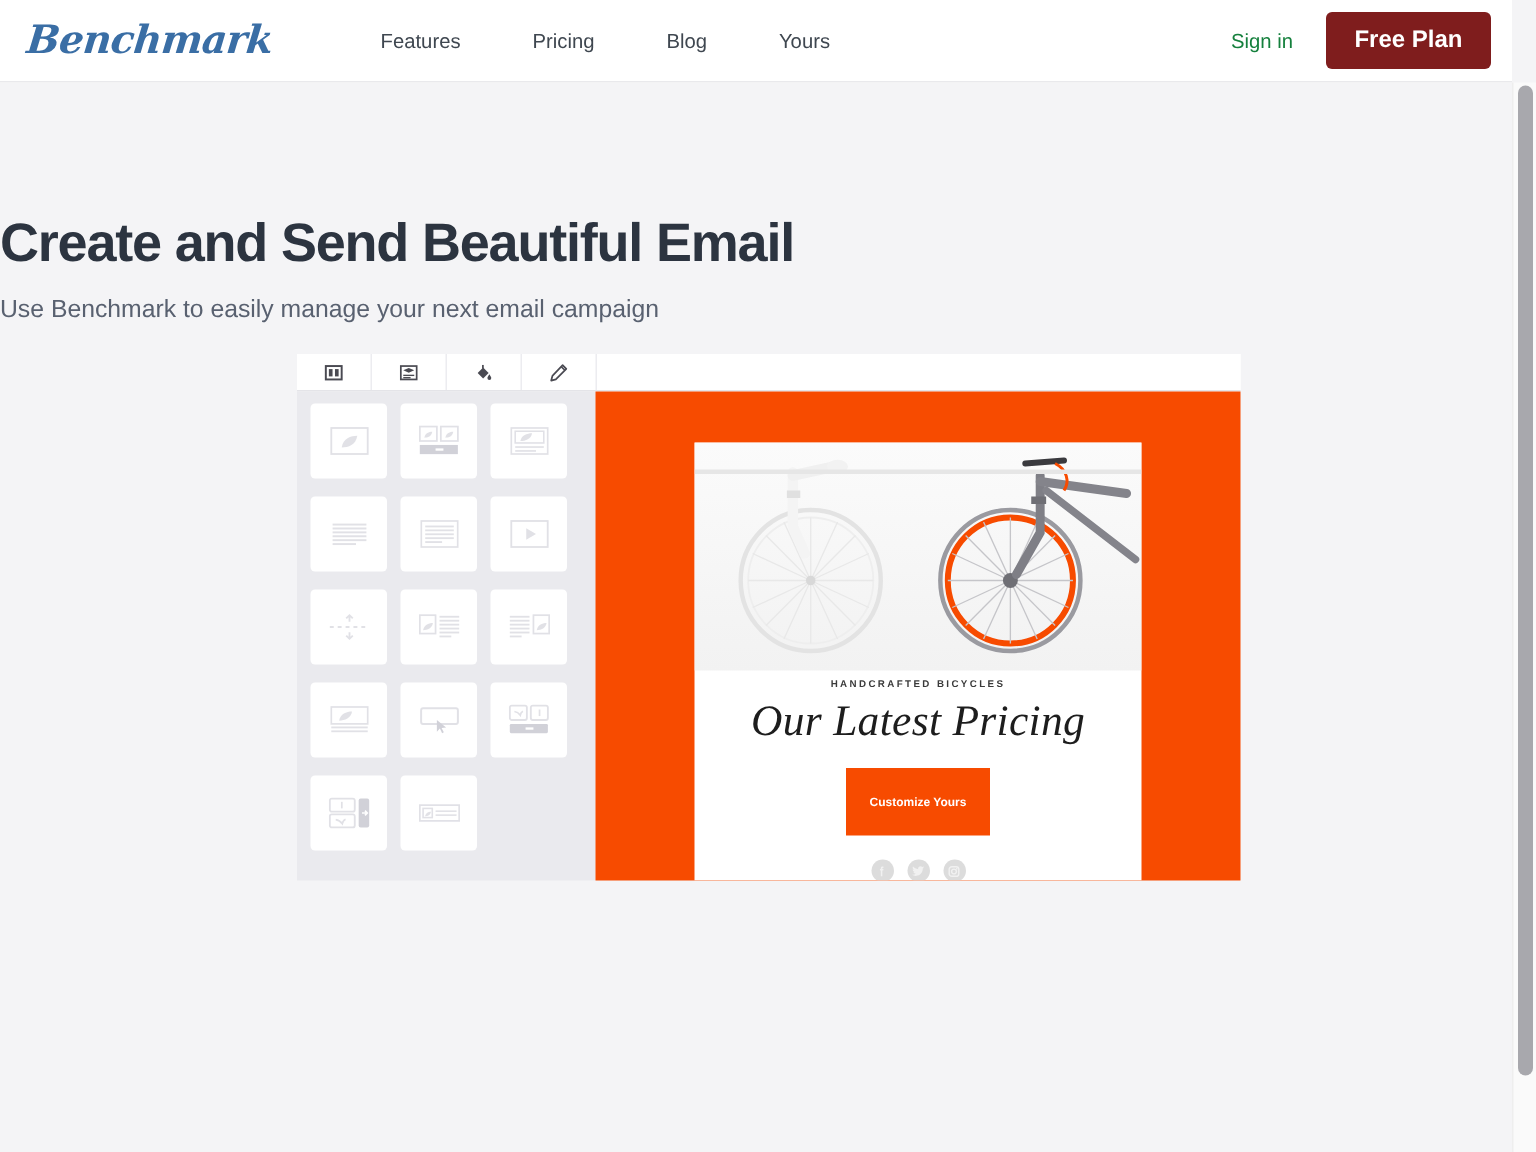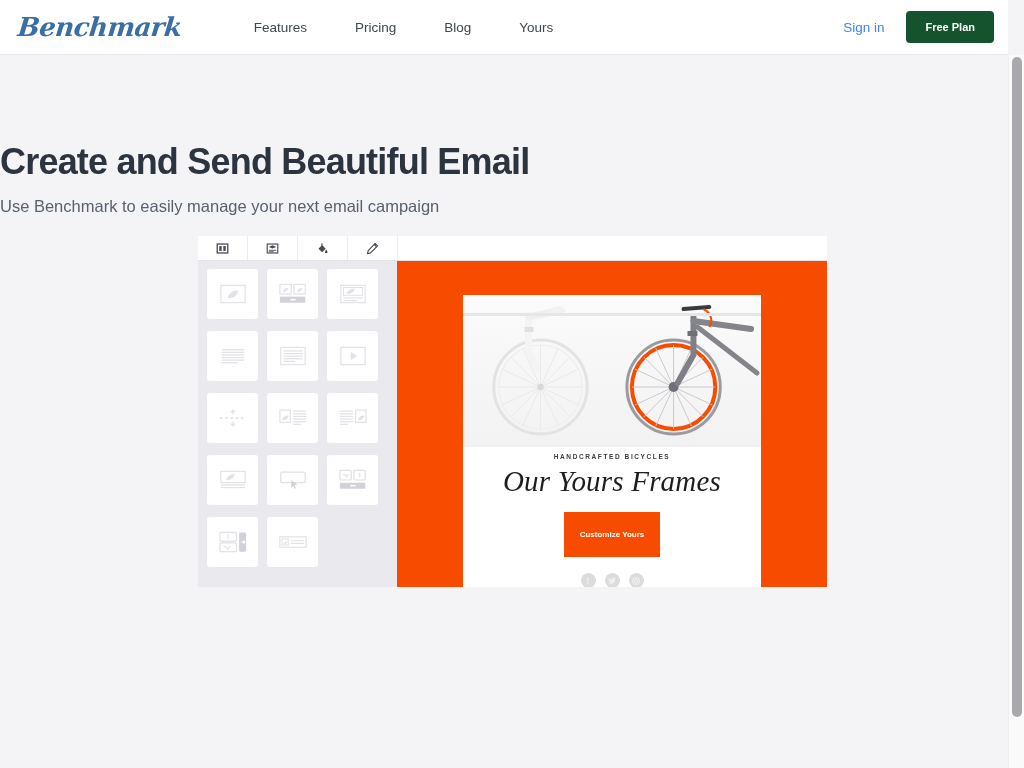--- a/index.html
+++ b/index.html
@@ -27,23 +27,23 @@
     letter-spacing:-0.5px;
     transform:skewX(-6deg);
     user-select:none;
   }
   .nav-links{ display:flex; align-items:flex-start; margin-left:48px; }
   .nav-link{
     font-size:13.5px; color:#3f4750; font-weight:500;
     padding:0 24px; cursor:pointer; white-space:nowrap;
   }
   .nav-right{ margin-left:auto; display:flex; align-items:center; margin-right:14px; }
-  .signin{ font-size:13.5px; color:#3b82f6; font-weight:500; cursor:pointer; margin-right:22px; }
+  .signin{ font-size:13.5px; color:#15803d; font-weight:500; cursor:pointer; margin-right:22px; }
   .free-plan{
-    background:#14532d; color:#fff; font-size:11px; font-weight:bold;
+    background:#7f1d1d; color:#fff; font-size:16px; font-weight:bold;
     padding:10px 19px; border-radius:4px; border:none; cursor:pointer;
     font-family:"Liberation Sans", sans-serif; white-space:nowrap;
   }
 
   
   .page{
     position:absolute; top:55px; left:0; width:1008px; height:713px;
     background:#f4f4f6;
   }
   .headline{
@@ -409,21 +409,21 @@
               <path d="M232 26 L290 34" stroke="#84848b" stroke-width="6" fill="none" stroke-linecap="round"></path>
               <path d="M236 32 L296 78" stroke="#84848b" stroke-width="5" fill="none" stroke-linecap="round"></path>
               <path d="M222 14 L248 12" stroke="#3a3a3e" stroke-width="4" fill="none" stroke-linecap="round"></path>
               <path d="M242 14 c8 4 10 12 6 18" stroke="#f74b00" stroke-width="2" fill="none"></path>
               <rect x="226" y="36" width="10" height="5" fill="#6f6f75"></rect>
             </svg>
           </div>
 
           <div class="email-text">
             <div class="eyebrow">HANDCRAFTED BICYCLES</div>
-            <div class="frames-title">Our Yours Frames</div>
+            <div class="frames-title">Our Latest Pricing</div>
             <button class="cta">Customize Yours</button>
             <div class="socials">
               <div class="social">
                 <svg width="8" height="8" viewBox="0 0 10 10">
                     <path d="M6.2 3H5.3V2.4c0-.3.1-.4.4-.4h.5V.9H5.4c-1 0-1.4.5-1.4 1.4V3H3.3v1.1H4V9h1.3V4.1h.8z" fill="#f1f1f1"></path>
                   </svg>
               </div>
               <div class="social">
                 <svg width="9" height="9" viewBox="0 0 10 10">
                     <path d="M9 2.4c-.3.2-.7.3-1 .3.4-.2.6-.6.8-1-.4.2-.8.4-1.2.5-.3-.4-.8-.6-1.3-.6-1 0-1.8.8-1.8 1.8 0 .1 0 .3.1.4C3 3.7 1.7 3 .8 1.9c-.2.3-.3.6-.3.9 0 .6.3 1.1.8 1.5-.3 0-.6-.1-.8-.2 0 .9.6 1.6 1.4 1.8-.2 0-.3.1-.5.1h-.3c.2.7.9 1.2 1.7 1.2-.6.5-1.4.8-2.2.8H0c.8.5 1.8.8 2.8.8 3.4 0 5.2-2.8 5.2-5.2v-.2c.4-.3.7-.6 1-1z" fill="#f1f1f1"></path>

